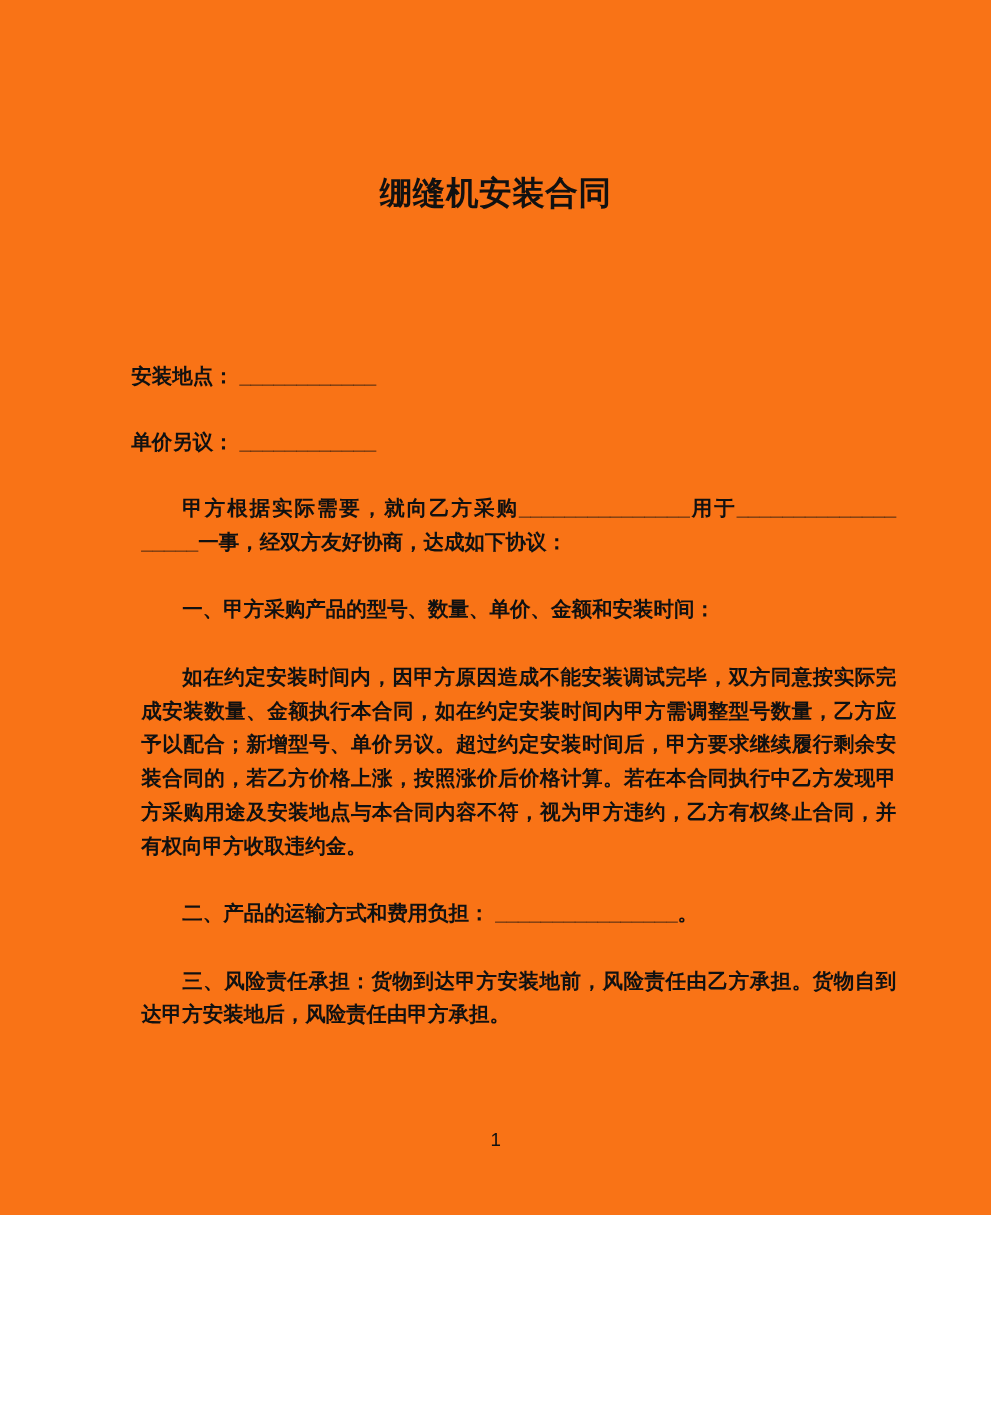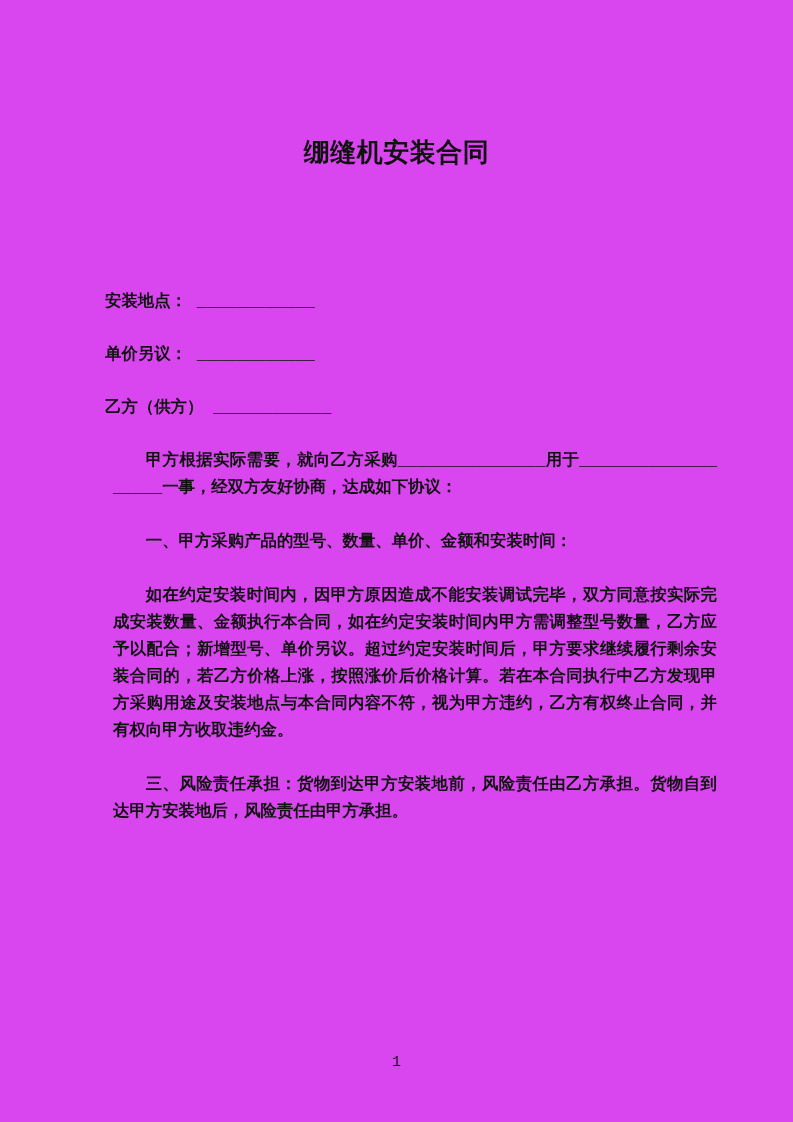--- a/index.html
+++ b/index.html
@@ -2,26 +2,26 @@
 <html><head>
 <meta charset="utf-8">
 <style>
   html, body {
     margin: 0;
     padding: 0;
     background: #ffffff;
   }
   .page {
     width: 793px;
-    height: 1122px;
+    height: 972px;
     box-sizing: border-box;
     position: relative;
-    background: #d946ef;
+    background: #f97316;
     color: #111111;
-    font-family: Liberation Mono, monospace;
+    font-family: Liberation Sans, sans-serif;
     font-weight: 700;
     font-size: 16.4px;
     line-height: 27px;
     padding: 138px 76px 0 105px;
     overflow: hidden;
   }
   .doc-title {
     font-size: 26px;
     line-height: 33px;
     font-weight: 700;
@@ -62,28 +62,28 @@
 <div class="page">
 
   <div class="doc-title">绷缝机安装合同</div>
 
   <div>
     <p class="field"><span>安装地点：</span><span class="blank"> ____________</span></p>
 
     <p class="field"><span>单价另议：</span><span class="blank"> ____________</span></p>
 
 
-    <p class="field"><span>乙方（供方）</span><span class="blank"> ____________</span></p>
   </div>
 
   <p class="para">甲方根据实际需要，就向乙方采购_______________用于______________ _____一事，经双方友好协商，达成如下协议：</p>
 
   <p class="para">一、甲方采购产品的型号、数量、单价、金额和安装时间：</p>
 
   <p class="para">如在约定安装时间内，因甲方原因造成不能安装调试完毕，双方同意按实际完成安装数量、金额执行本合同，如在约定安装时间内甲方需调整型号数量，乙方应予以配合；新增型号、单价另议。超过约定安装时间后，甲方要求继续履行剩余安装合同的，若乙方价格上涨，按照涨价后价格计算。若在本合同执行中乙方发现甲方采购用途及安装地点与本合同内容不符，视为甲方违约，乙方有权终止合同，并有权向甲方收取违约金。</p>
 
+  <p class="para">二、产品的运输方式和费用负担： ________________。</p>
 
   <p class="para">三、风险责任承担：货物到达甲方安装地前，风险责任由乙方承担。货物自到达甲方安装地后，风险责任由甲方承担。</p>
 
 
   <div class="page-number">1</div>
 
 </div>
 
 </body></html>

